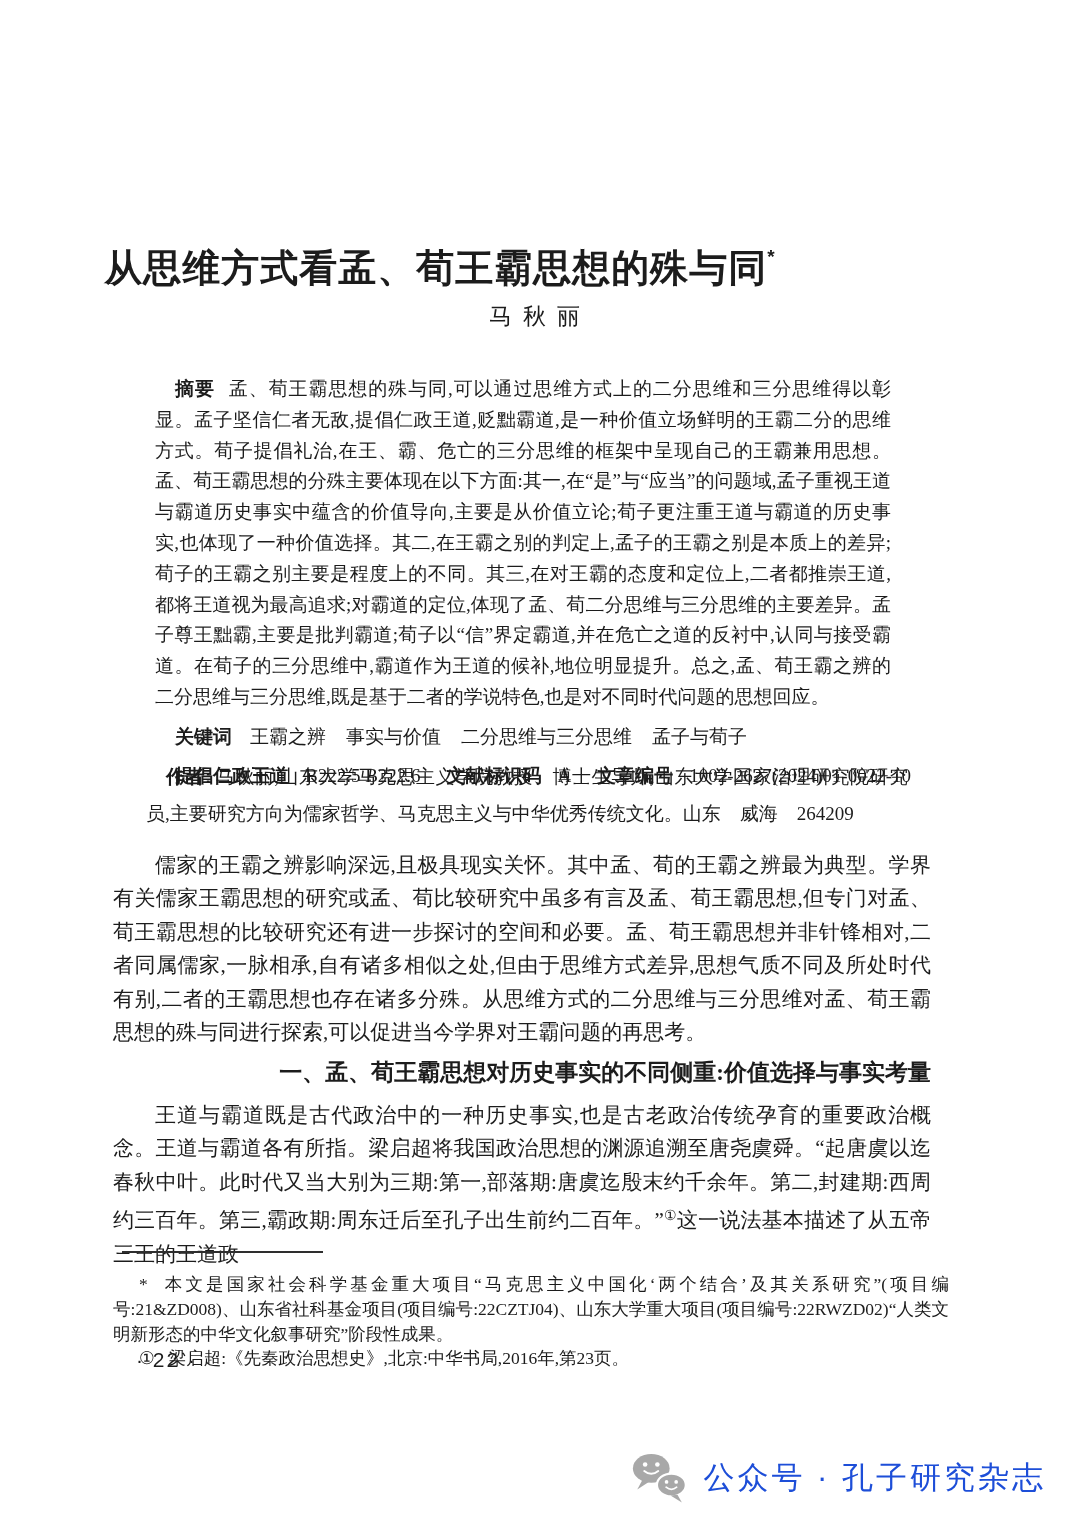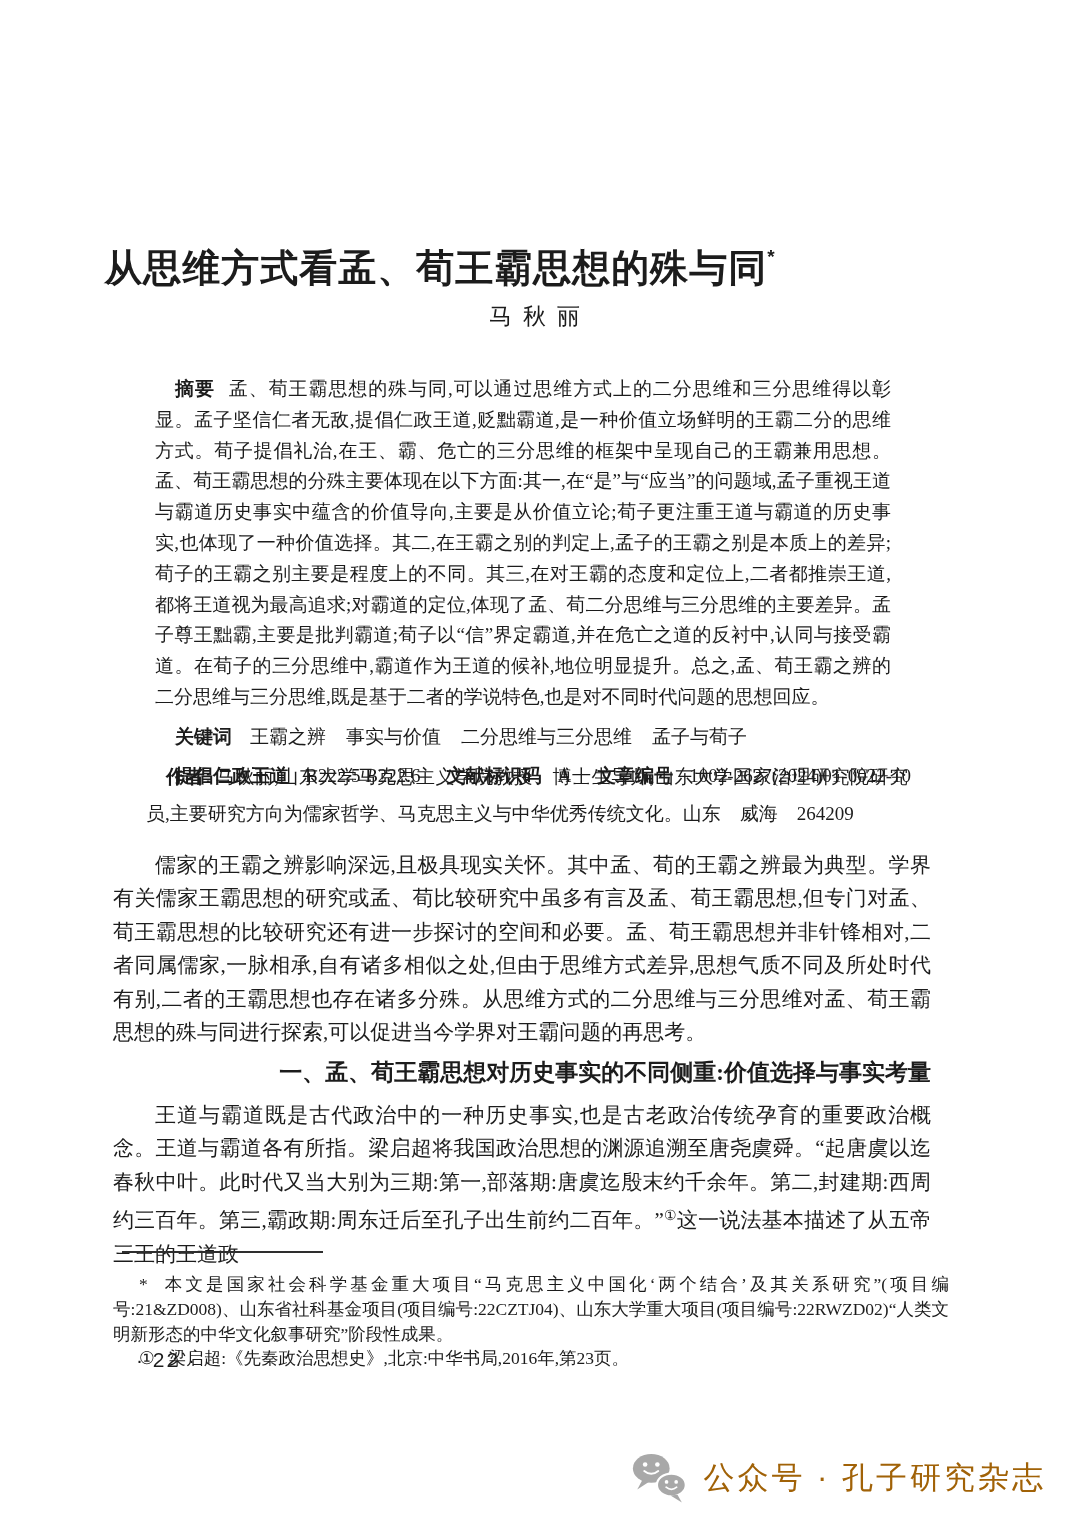--- a/index.html
+++ b/index.html
@@ -104,21 +104,21 @@
   .fn .fn-marker{margin-right:14px;}
   
   .page-number{
     position:absolute;top:1348px;left:136px;
     font-family:"Liberation Sans", sans-serif;
     font-size:21px;letter-spacing:2px;
   }
   .watermark{
     position:absolute;top:1452px;right:34px;
     display:flex;align-items:center;gap:15px;
-    color:#a16207;
+    color:#1d4ed8;
   }
   .watermark-text{
     font-family:"Liberation Sans", sans-serif;
     font-size:31px;
     letter-spacing:3px;
     white-space:nowrap;
   }
   .wechat-icon{width:56px;height:52px;display:block;}
 </style>
 </head>

